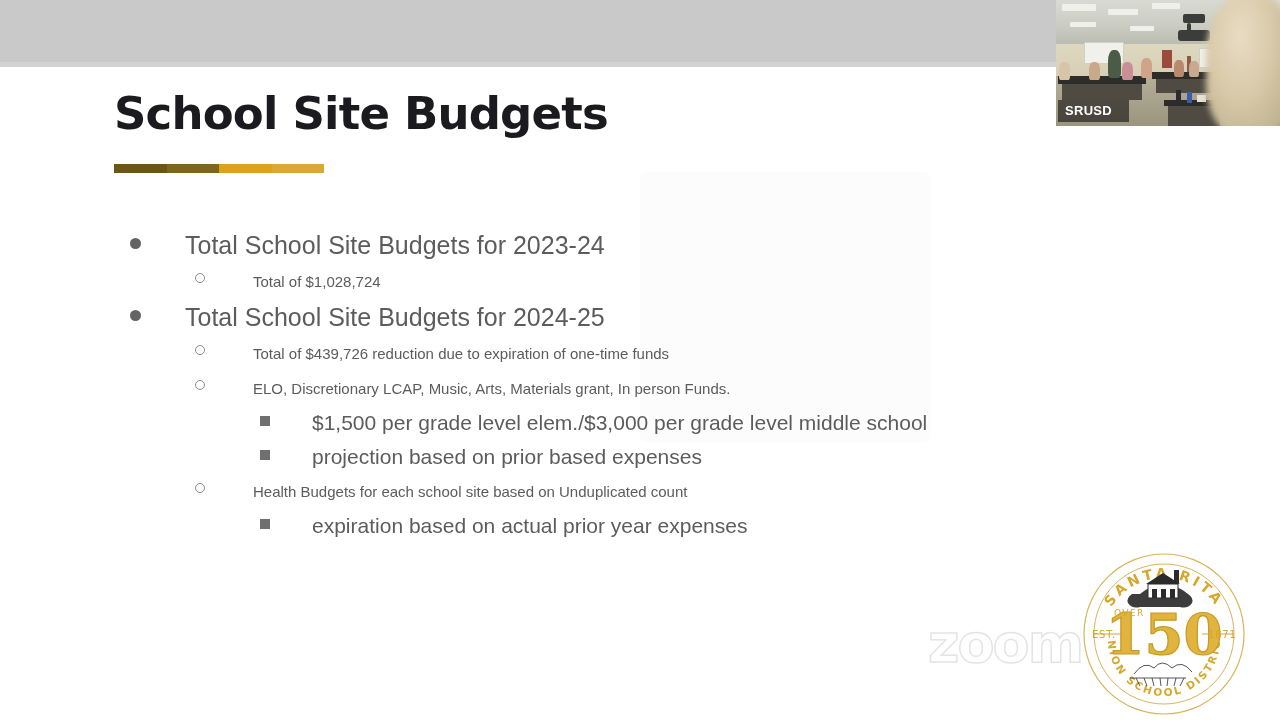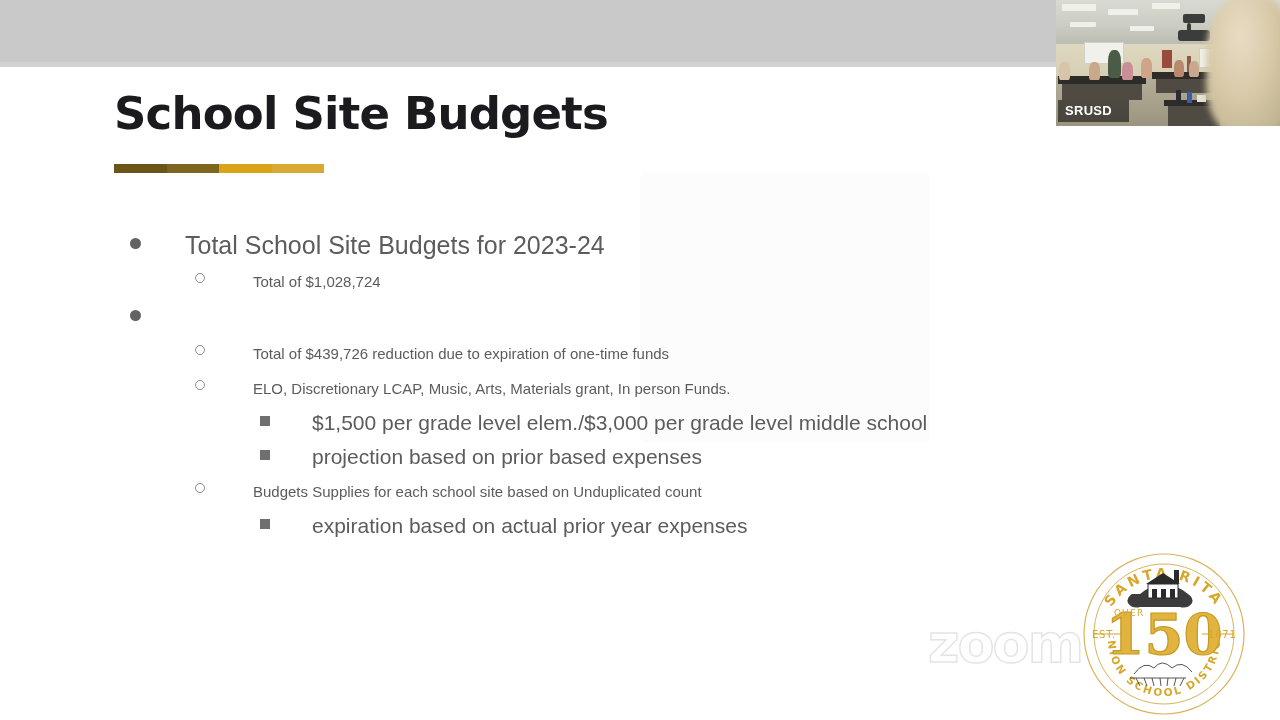--- a/index.html
+++ b/index.html
@@ -250,40 +250,41 @@
         <div class="bullet-row lvl1">
           <span class="bullet-marker"><span class="dot"></span></span>
           <span class="bullet-text">Total School Site Budgets for 2023-24</span>
         </div>
         <div class="bullet-row lvl2">
           <span class="bullet-marker"><span class="ring"></span></span>
           <span class="bullet-text">Total of $1,028,724</span>
         </div>
         <div class="bullet-row lvl1">
           <span class="bullet-marker"><span class="dot"></span></span>
+          <span class="bullet-text">Total School Site Budgets for 2024-25</span>
         </div>
         <div class="bullet-row lvl2">
           <span class="bullet-marker"><span class="ring"></span></span>
           <span class="bullet-text">Total of $439,726 reduction due to expiration of one-time funds</span>
         </div>
         <div class="bullet-row lvl2">
           <span class="bullet-marker"><span class="ring"></span></span>
           <span class="bullet-text">ELO, Discretionary LCAP, Music, Arts, Materials grant, In person Funds.</span>
         </div>
         <div class="bullet-row lvl3">
           <span class="bullet-marker"><span class="sq"></span></span>
           <span class="bullet-text">$1,500 per grade level elem./$3,000 per grade level middle school</span>
         </div>
         <div class="bullet-row lvl3">
           <span class="bullet-marker"><span class="sq"></span></span>
           <span class="bullet-text">projection based on prior based expenses</span>
         </div>
         <div class="bullet-row lvl2">
           <span class="bullet-marker"><span class="ring"></span></span>
-          <span class="bullet-text">Budgets Supplies for each school site based on Unduplicated count</span>
+          <span class="bullet-text">Health Budgets for each school site based on Unduplicated count</span>
         </div>
         <div class="bullet-row lvl3">
           <span class="bullet-marker"><span class="sq"></span></span>
           <span class="bullet-text">expiration based on actual prior year expenses</span>
         </div>
       </div>
   </div>
 
   <div class="zoom-watermark">zoom</div>
 

